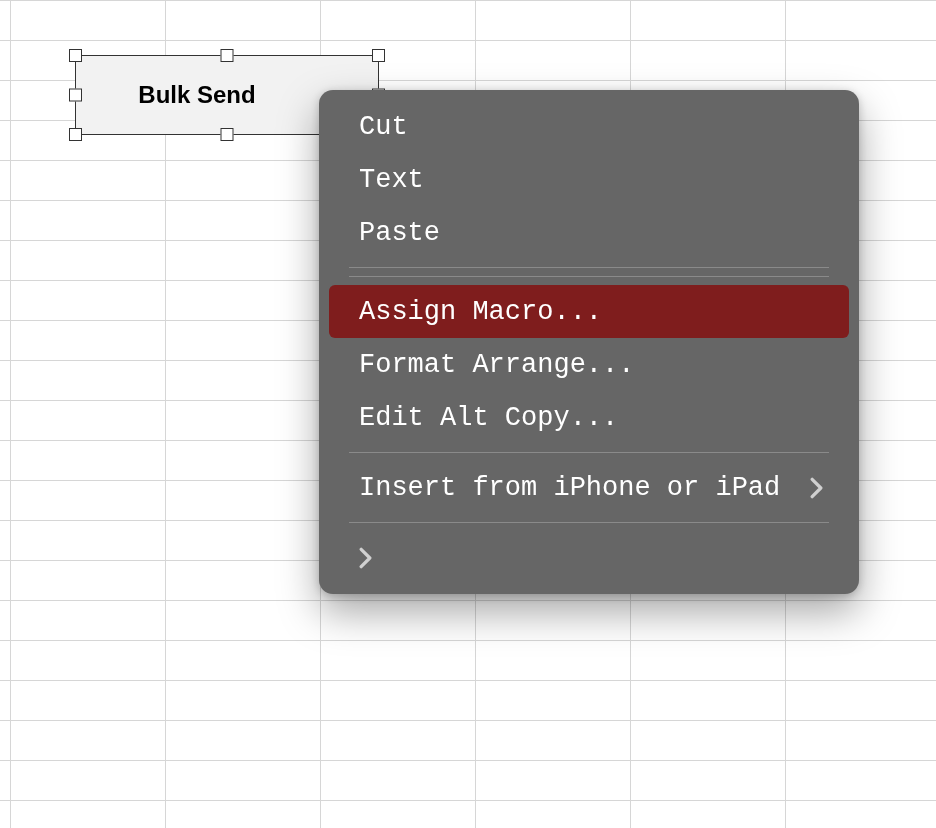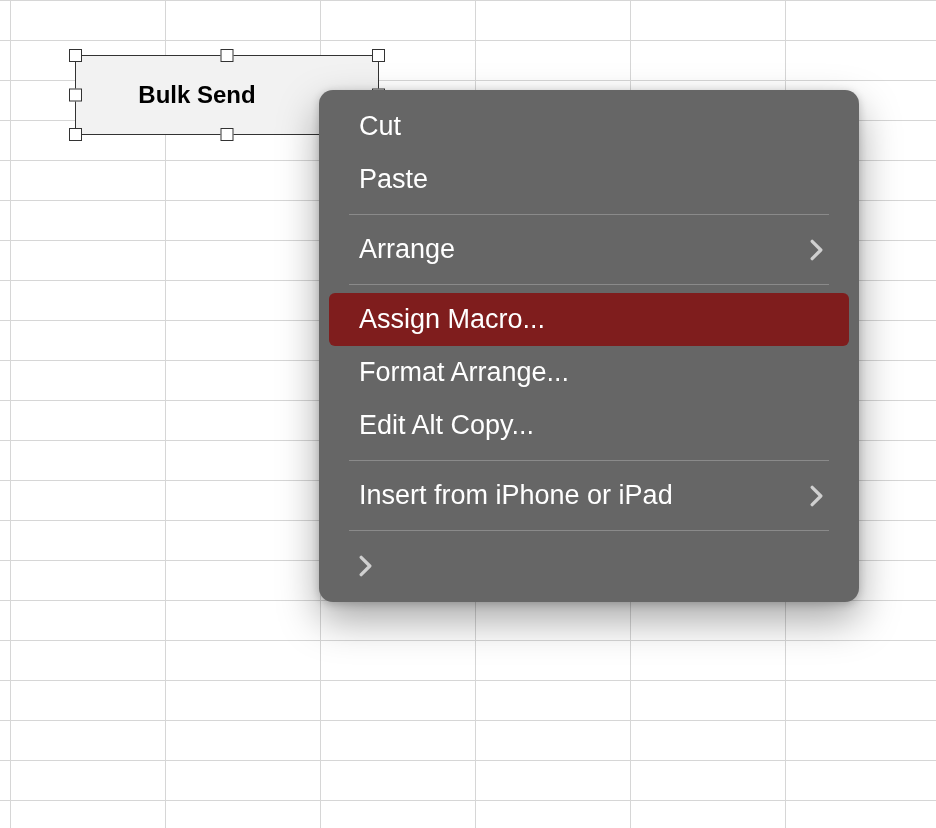--- a/index.html
+++ b/index.html
@@ -75,20 +75,21 @@
     
     .context-menu {
       position: absolute;
       left: 319px;
       top: 90px;
       width: 540px;
       background: #666666;
       border-radius: 14px;
       box-shadow: 0 18px 40px rgba(0,0,0,0.35), 0 2px 8px rgba(0,0,0,0.2);
       padding: 10px 0;
+      font-family: Liberation Mono, monospace;
     }
     .menu-item {
       display: flex;
       align-items: center;
       justify-content: space-between;
       height: 53px;
       padding: 0 26px 0 30px;
       font-size: 27px;
       color: #ffffff;
       cursor: default;
@@ -155,33 +156,28 @@
   <div class="handle bl"></div>
   <div class="handle bm"></div>
   <div class="handle br"></div>
 </div>
 
 <div class="context-menu">
   <div class="menu-item">
     <span>Cut</span>
   </div>
   <div class="menu-item">
+    <span>Text</span>
+  </div>
+  <div class="menu-item">
     <span>Paste</span>
   </div>
 
   <div class="menu-separator"></div>
 
-  <div class="menu-item">
-    <span>Arrange</span>
-    <span class="chevron">
-      <svg width="13" height="22" viewBox="0 0 12 20">
-          <path d="M2 2 L10 10 L2 18" stroke="currentColor" stroke-width="3" fill="none" stroke-linecap="round" stroke-linejoin="round"></path>
-        </svg>
-    </span>
-  </div>
 
   <div class="menu-separator"></div>
 
   <div class="menu-item highlighted">
     <span>Assign Macro...</span>
   </div>
   <div class="menu-item">
     <span>Format Arrange...</span>
   </div>
   <div class="menu-item">

